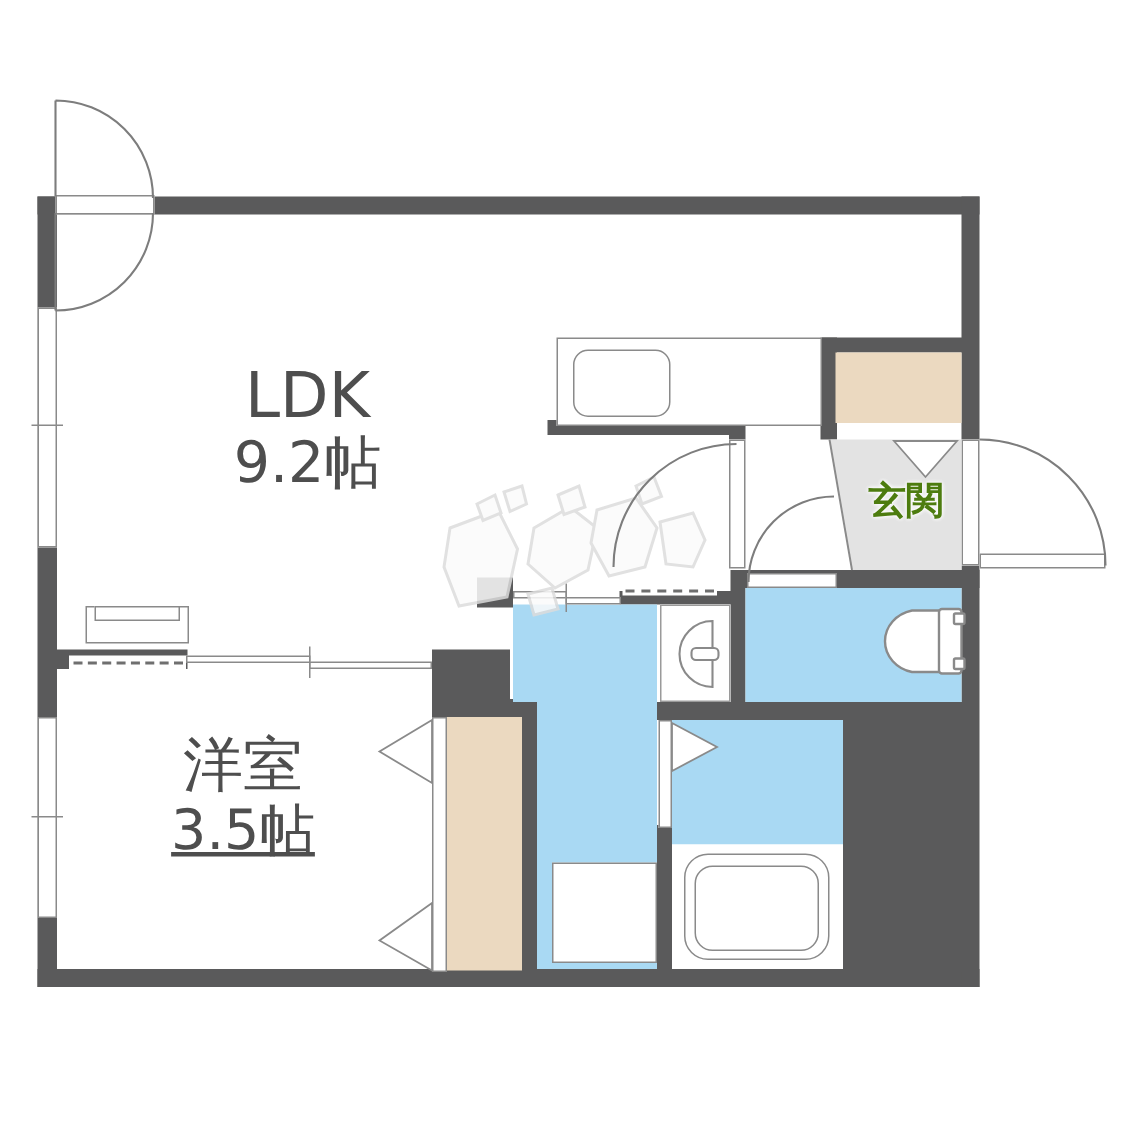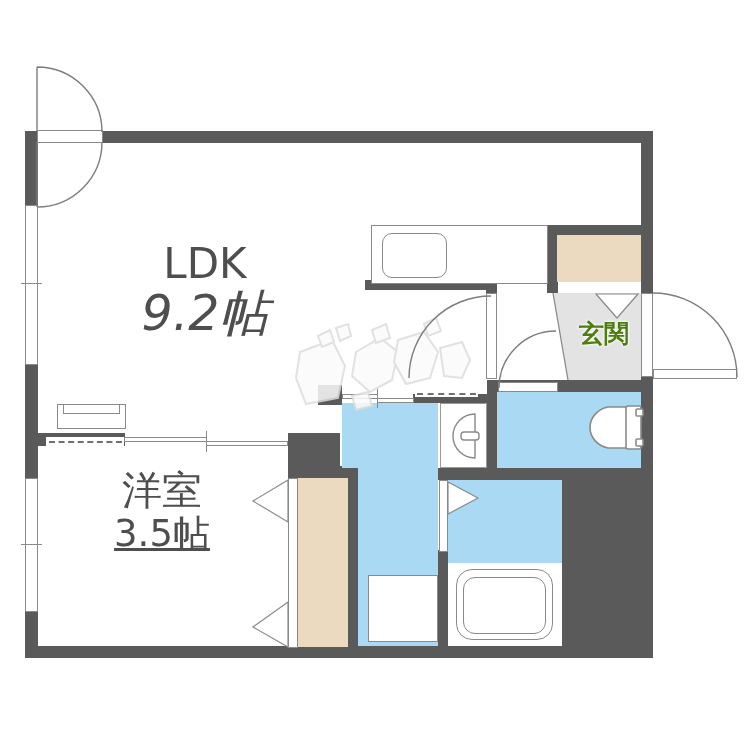--- a/index.html
+++ b/index.html
@@ -126,21 +126,21 @@
     <g fill="#ffffff" stroke="#8a8a8a" stroke-width="1.6">
       <path d="M 628 407 L 608 407 A 23 21 0 0 0 608 448 L 628 448 Z"></path>
       <rect x="626" y="406" width="15" height="43" rx="2"></rect>
       <rect x="636" y="409" width="7" height="7" rx="1"></rect>
       <rect x="636" y="439" width="7" height="7" rx="1"></rect>
     </g>
   </svg>
 
   <div class="lbl" style="left:105px;top:240px;width:200px;font-size:42px;text-align:center;">
     <div>LDK</div>
-    <div style="font-size:49px;font-style:italic;">9.2帖</div>
+    <div style="font-size:38px;">9.2帖</div>
   </div>
-  <div class="lbl" style="left:62px;top:468px;width:200px;font-size:40px;">
+  <div class="lbl" style="left:62px;top:488px;width:200px;font-size:40px;">
     <div>洋室</div>
     <div style="font-size:37px;text-decoration:underline;">3.5帖</div>
   </div>
   <div class="lbl" style="left:565px;top:320px;width:78px;font-size:25px;font-weight:bold;color:#4d7c0f;">玄関</div>
 
 </div>
 
 </body></html>

